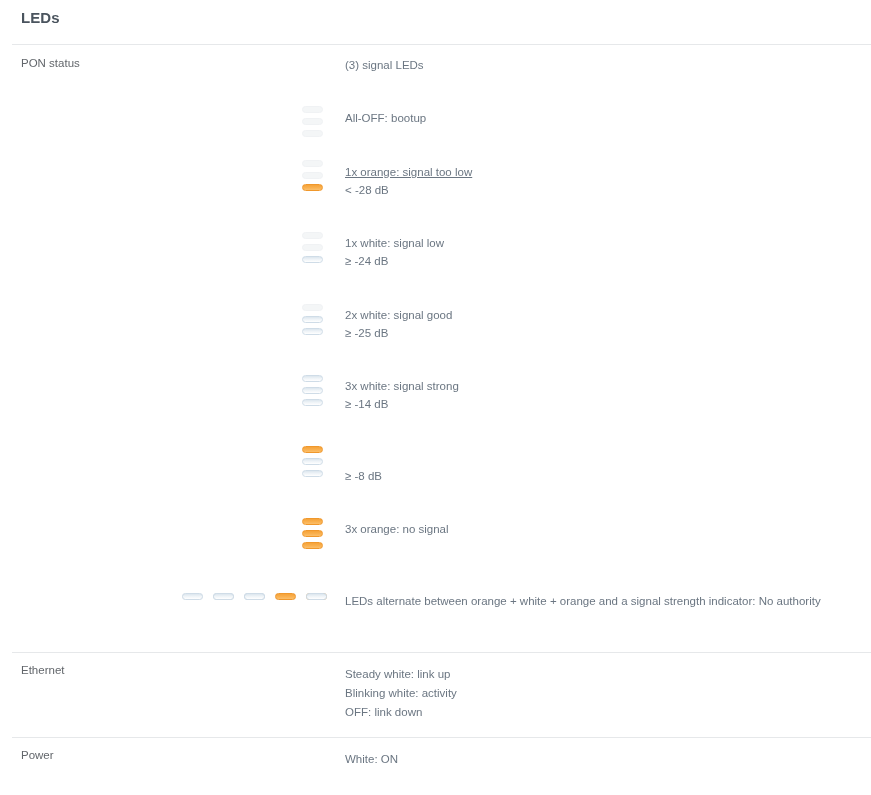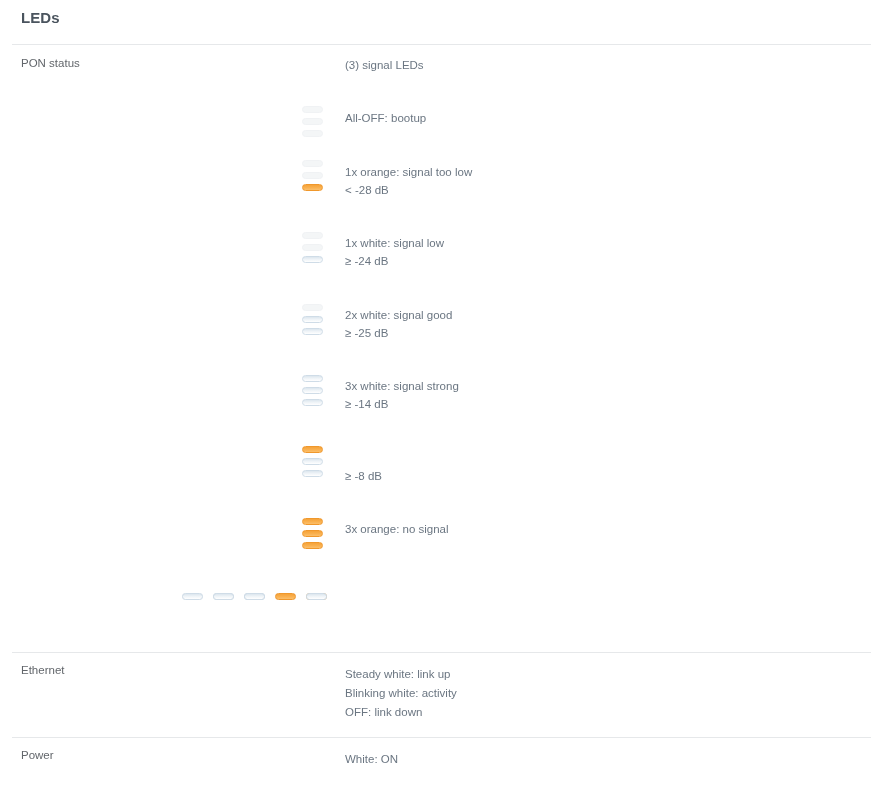--- a/index.html
+++ b/index.html
@@ -107,21 +107,21 @@
       <div class="led led-off r1"></div>
       <div class="led led-off r2"></div>
     </div>
     <div class="desc" style="left:333px; top:64px;">All-OFF: bootup</div>
 
     <div class="led-stack" style="left:290px; top:115px;">
       <div class="led led-off r0"></div>
       <div class="led led-off r1"></div>
       <div class="led led-orange r2"></div>
     </div>
-    <div class="desc" style="left:333px; top:118px;">1x orange: signal too low</div>
+    <div class="desc" style="left:333px; top:118px;text-decoration:underline;">1x orange: signal too low</div>
     <div class="desc" style="left:333px; top:136px;">&lt; -28 dB</div>
 
     <div class="led-stack" style="left:290px; top:187px;">
       <div class="led led-off r0"></div>
       <div class="led led-off r1"></div>
       <div class="led led-white r2"></div>
     </div>
     <div class="desc" style="left:333px; top:189px;">1x white: signal low</div>
     <div class="desc" style="left:333px; top:207px;">≥ -24 dB</div>
 
@@ -175,20 +175,21 @@
         <div class="led led-off r0"></div>
         <div class="led led-off r1"></div>
         <div class="led led-orange r2"></div>
       </div>
       <div class="col" style="left:124px;">
         <div class="led led-orange r0"></div>
         <div class="led led-white r1"></div>
         <div class="led led-white r2"></div>
       </div>
     </div>
+    <div class="desc" style="left:333px; top:547px;">LEDs alternate between orange + white + orange and a signal strength indicator: No authority</div>
   </div>
 
   <div class="section" style="top:652px; height:71px;">
     <div class="section-label" style="top:11px;">Ethernet</div>
     <div class="desc" style="left:333px; top:12px;">Steady white: link up</div>
     <div class="desc" style="left:333px; top:31px;">Blinking white: activity</div>
     <div class="desc" style="left:333px; top:50px;">OFF: link down</div>
   </div>
 
   <div class="section" style="top:737px; height:60px;">

